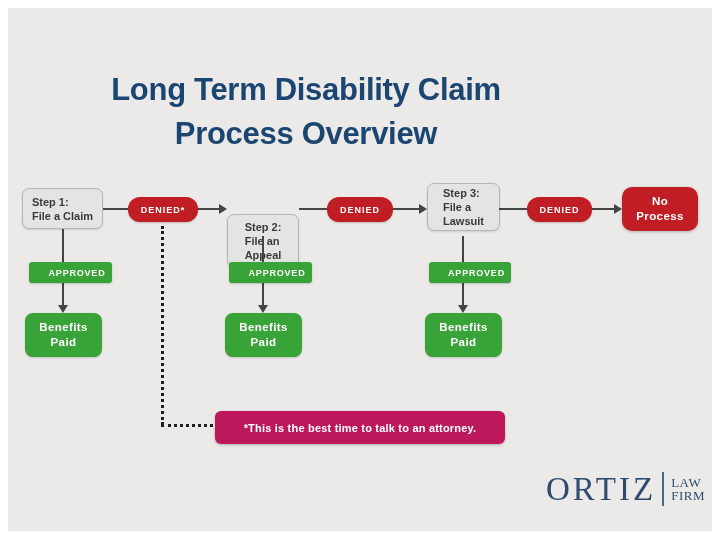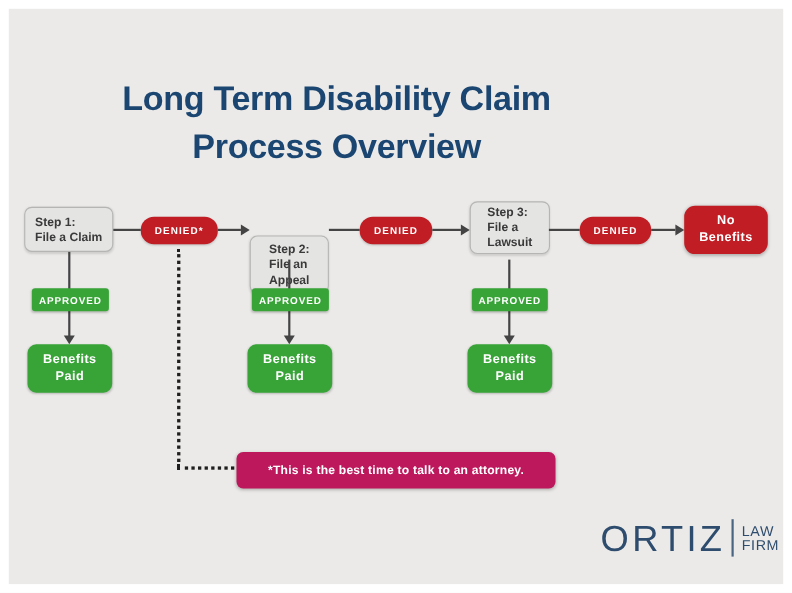--- a/index.html
+++ b/index.html
@@ -32,21 +32,21 @@
     position:absolute;background:#c01d24;border-radius:12px;
     color:#ffffff;font-size:9px;font-weight:bold;letter-spacing:1px;
     display:flex;align-items:center;justify-content:center;
     box-shadow:0 1px 2px rgba(0,0,0,0.2);
   }
   
   .approved{
     position:absolute;background:#38a438;border-radius:3px;
     color:#ffffff;font-size:9px;font-weight:bold;letter-spacing:0.8px;
     display:flex;align-items:center;justify-content:center;
-    box-shadow:0 1px 2px rgba(0,0,0,0.2);z-index:3;
+    box-shadow:0 1px 2px rgba(0,0,0,0.2);z-index:3;padding-left:13px;
   }
   .benefits{
     position:absolute;background:#38a438;border-radius:8px;
     color:#ffffff;font-size:11.5px;font-weight:bold;line-height:15px;letter-spacing:0.4px;
     display:flex;align-items:center;justify-content:center;text-align:center;
     box-shadow:0 1px 2px rgba(0,0,0,0.2);z-index:3;
   }
   
   .terminal{
     position:absolute;background:#c01d24;border-radius:10px;
@@ -74,21 +74,21 @@
     position:absolute;left:215px;top:411px;width:290px;height:33px;
     background:#be185d;border-radius:6px;
     color:#ffffff;font-size:11px;font-weight:bold;letter-spacing:0.2px;
     display:flex;align-items:center;justify-content:center;text-align:center;
     box-shadow:0 1px 3px rgba(0,0,0,0.25);
   }
   
   .logo{
     position:absolute;left:546px;top:468px;height:42px;
     display:flex;align-items:center;color:#2e4d6e;
-    font-family:Liberation Sans, sans-serif;
+    font-family:Liberation Serif, serif;
   }
   .logo-name{font-size:33px;letter-spacing:3px;line-height:33px;}
   .logo-divider{width:2px;height:34px;background:#2e4d6e;margin-left:6px;margin-right:7px;opacity:0.85;}
   .logo-suffix{font-size:13px;line-height:13px;letter-spacing:0.5px;}
 </style>
 </head>
 <body>
 
 <div class="canvas"></div>
 
@@ -124,21 +124,21 @@
 Appeal</div>
 <div class="stepbox prel" style="left:427px;top:183px;width:73px;height:48px;">Step 3:
 File a
 Lawsuit</div>
 
 <div class="denied" style="left:128px;top:197px;width:70px;height:25px;">DENIED*</div>
 <div class="denied" style="left:327px;top:197px;width:66px;height:25px;">DENIED</div>
 <div class="denied" style="left:527px;top:197px;width:65px;height:25px;">DENIED</div>
 
 <div class="terminal prel" style="left:622px;top:187px;width:76px;height:44px;">No
-Benefits</div>
+Process</div>
 
 <div class="approved" style="left:29px;top:262px;width:70px;height:21px;">APPROVED</div>
 <div class="approved" style="left:229px;top:262px;width:70px;height:21px;">APPROVED</div>
 <div class="approved" style="left:429px;top:262px;width:69px;height:21px;">APPROVED</div>
 
 <div class="benefits prel" style="left:25px;top:313px;width:77px;height:44px;">Benefits
 Paid</div>
 <div class="benefits prel" style="left:225px;top:313px;width:77px;height:44px;">Benefits
 Paid</div>
 <div class="benefits prel" style="left:425px;top:313px;width:77px;height:44px;">Benefits

